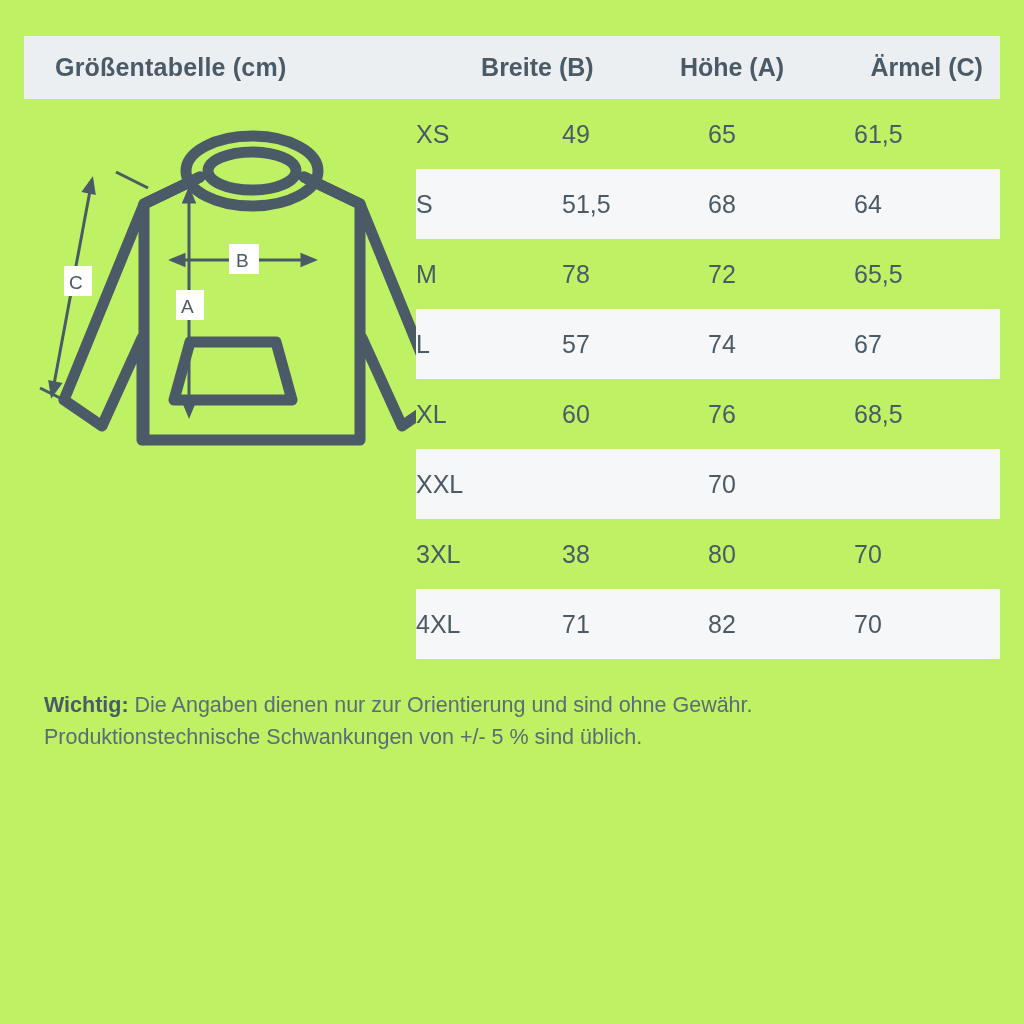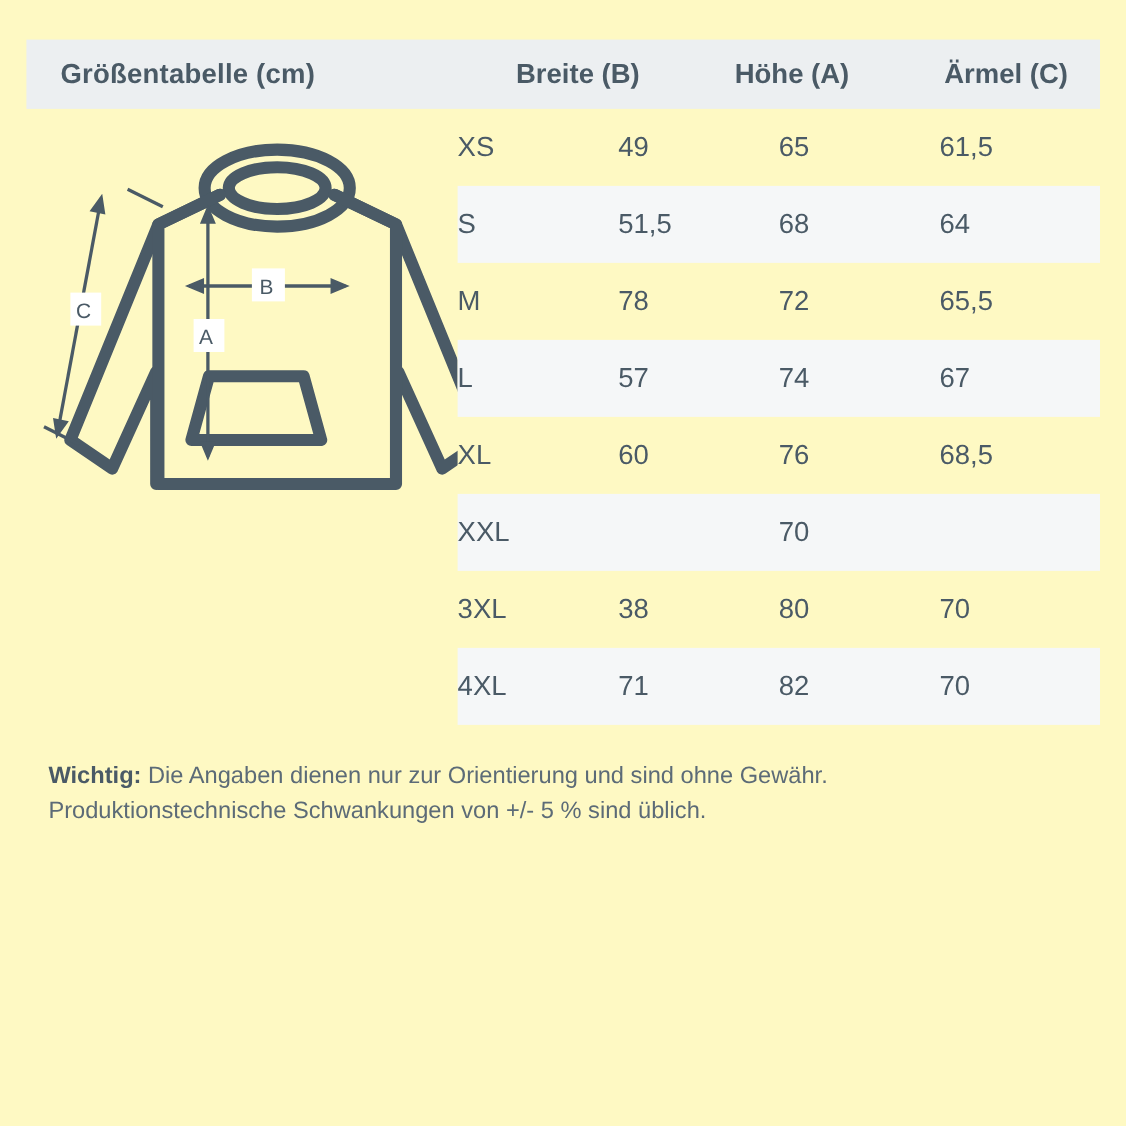--- a/index.html
+++ b/index.html
@@ -12,21 +12,21 @@
     height: 1024px;
     font-family: "Liberation Sans", sans-serif;
     color: #4a5a66;
     overflow: hidden;
   }
 
   .sheet {
     position: relative;
     width: 1024px;
     height: 1024px;
-    background: #fef9c3;
+    background: #bef264;
   }
 
   
   .header {
     position: absolute;
     left: 24px;
     top: 36px;
     width: 976px;
     height: 63px;
     background: #eceff1;
@@ -35,21 +35,21 @@
   }
   .header-title {
     font-size: 25px;
     font-weight: bold;
     color: #4a5a66;
     margin-left: 31px;
     letter-spacing: 0.2px;
   }
   .header-cols {
     position: absolute;
-    left: 404px;
+    left: 416px;
     top: 0;
     width: 584px;
     height: 63px;
     display: flex;
     align-items: center;
   }
   .header-cols .hc {
     flex: 1 1 0;
     text-align: center;
     font-size: 25px;

